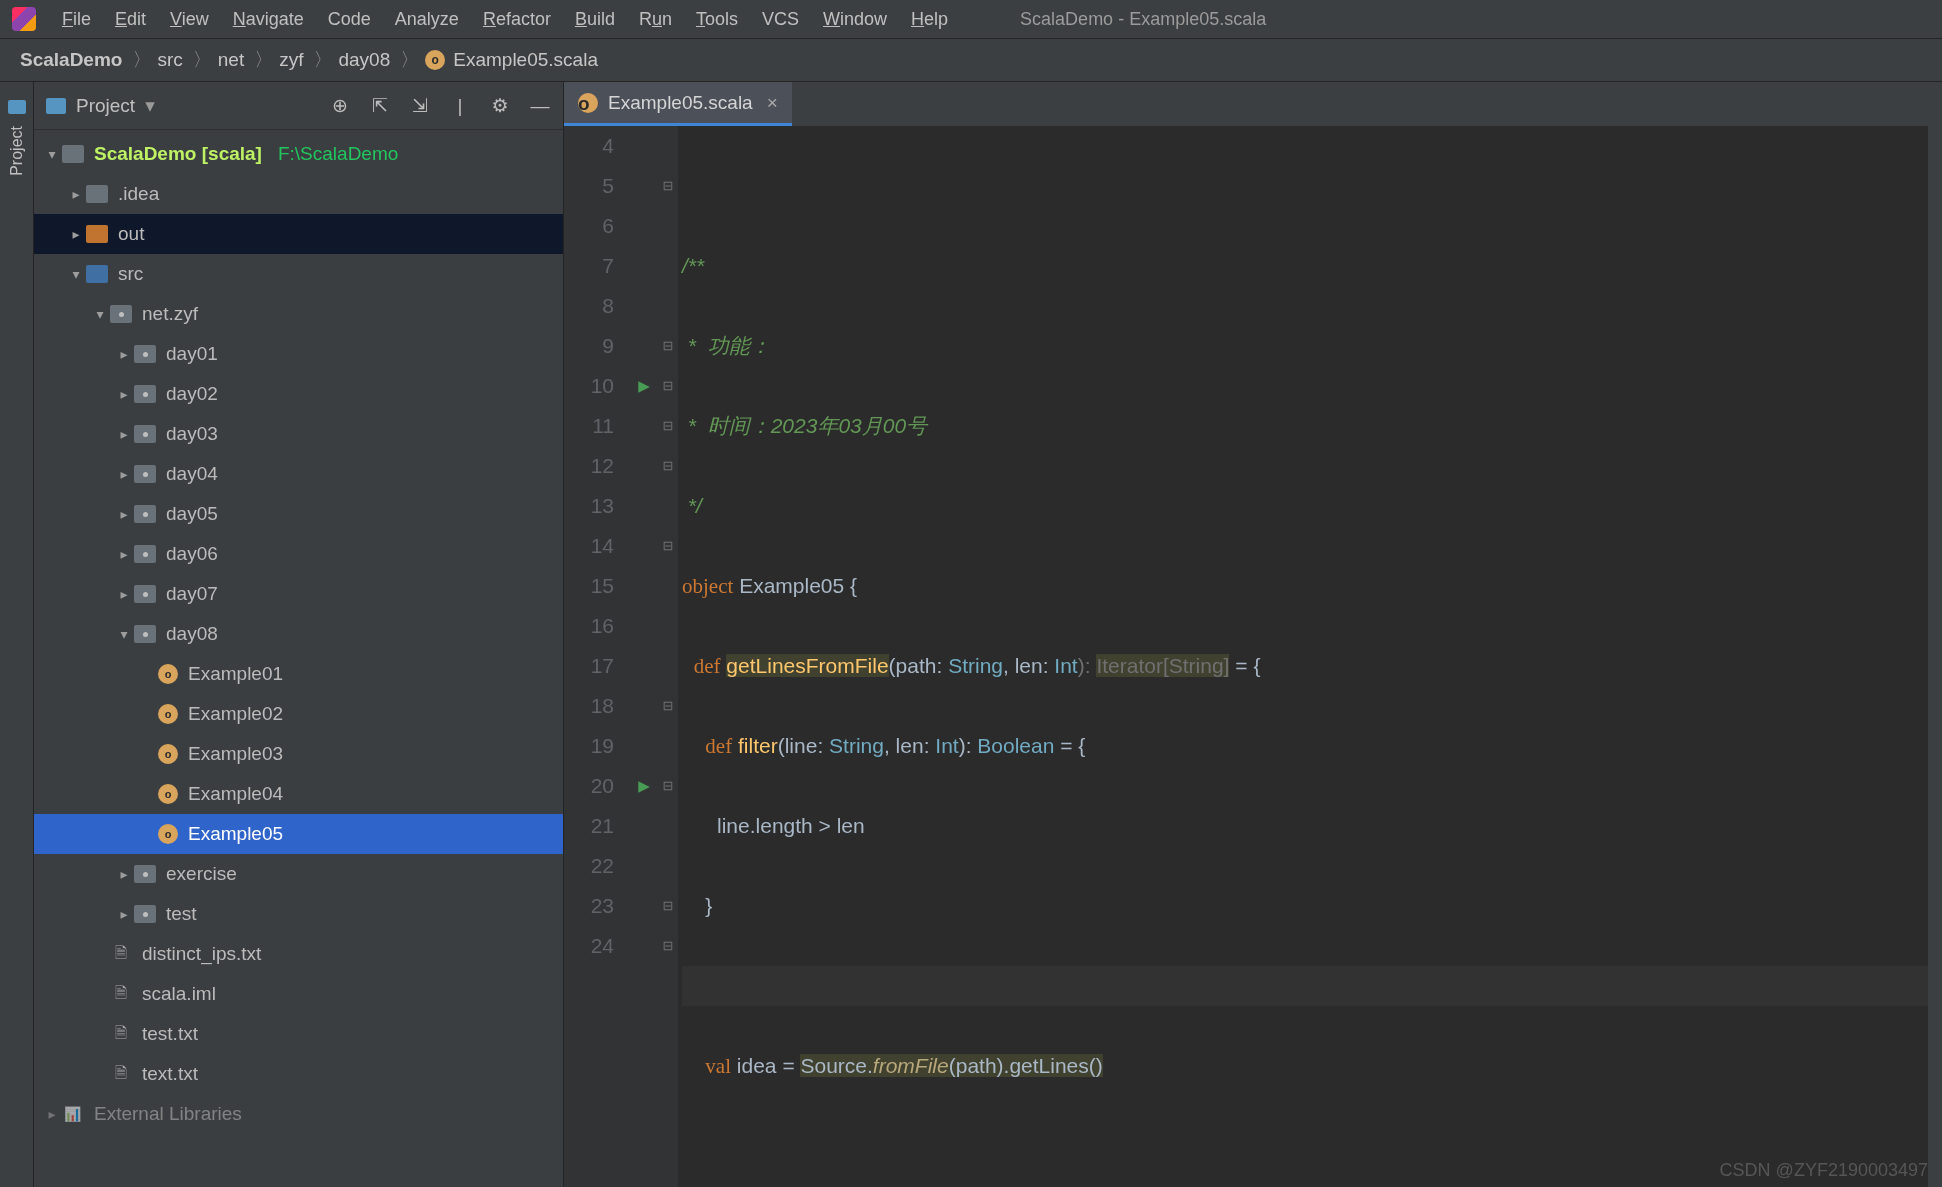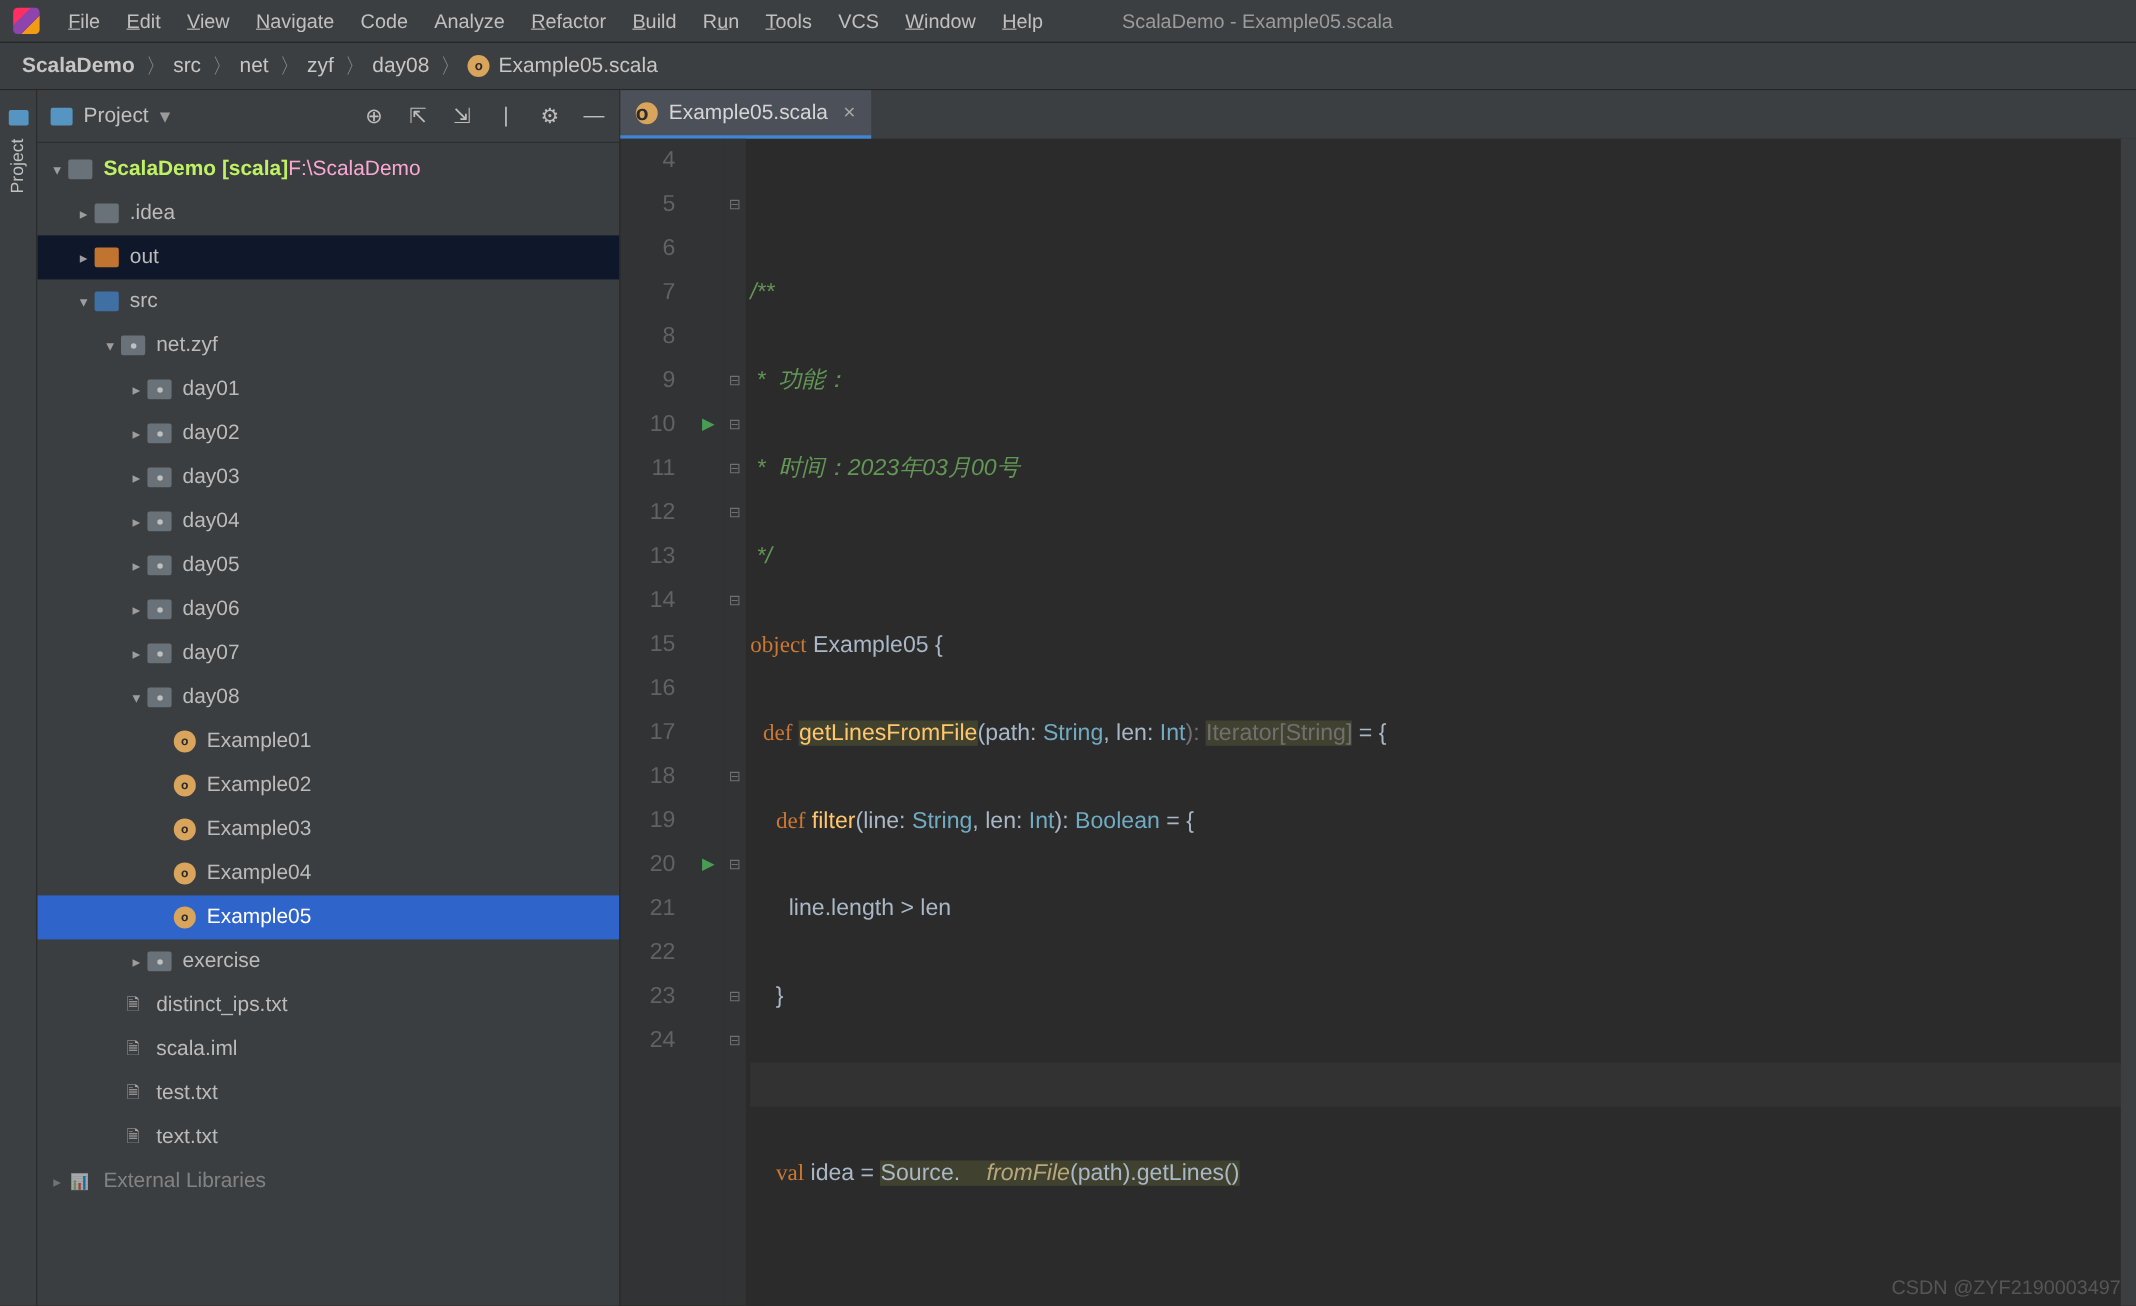--- a/index.html
+++ b/index.html
@@ -46,21 +46,21 @@
 .ic.sc{width:20px;height:20px;border-radius:50%;background:#d9a45b;}
 .ic.sc::after{content:"o";color:#2b2b2b;font-weight:bold;}
 .ic.txt{background:transparent;color:#a9a9a9;}
 .ic.txt::before{content:"🗎";font-size:15px;}
 .ic.iml{background:transparent;color:#a9a9a9;}
 .ic.iml::before{content:"🗎";font-size:15px;}
 .ic.lib{background:transparent;color:#a9a9a9;}
 .ic.lib::before{content:"📊";font-size:14px;}
 .tree-row .lbl{}
 .tree-row .lbl.bold{font-weight:bold;color:#bef264;}
-.tree-row .sub{color:#f9a8d4;margin-left:0;}
+.tree-row .sub{color:#22c55e;margin-left:16px;}
 
 .d0{padding-left:8px;}
 .d1{padding-left:32px;}
 .d2{padding-left:56px;}
 .d3{padding-left:80px;}
 .d4{padding-left:104px;}
 
 .editor{flex:1;display:flex;flex-direction:column;background:#2b2b2b;position:relative;}
 .tabstrip{height:44px;background:#3c3f41;display:flex;align-items:flex-end;}
 .etab{height:44px;background:#4b5059;display:flex;align-items:center;padding:0 14px;color:#d5d5d5;font-size:19px;border-bottom:3px solid #3f86d6;}
@@ -72,21 +72,21 @@
 .run-tri{color:#499c54;font-size:15px;text-align:center;}
 .fold-gutter{width:20px;background:#313335;color:#707070;font-size:13px;text-align:center;}
 .code{flex:1;padding-left:4px;white-space:pre;color:#a9b7c6;position:relative;}
 .code .line{height:40px;}
 .code .line.current{background:#323232;}
 
 .kw{color:#cc7832;font-family:Liberation Serif, serif;}
 .type{color:#71abc2;}
 .doc{color:#629755;font-style:italic;}
 .fn{color:#ffc66d;}
-.fni{color:#b8a77b;font-style:italic;margin-left:24px;}
+.fni{color:#b8a77b;font-style:italic;}
 .hl{background:#40422f;}
 .dim{color:#707070;}
 
 .watermark{position:absolute;right:14px;bottom:6px;color:#565656;font-size:18px;font-family:Arial;}
 
 .editor-scroll{position:absolute;right:0;top:44px;bottom:0;width:14px;background:#3c3f41;}
 </style>
 </head>
 <body>
 
@@ -232,20 +232,25 @@
         </div>
       <div class="tree-row d4 selected">
           <span class="arrow none"></span>
           <span class="ic sc"></span>
           <span class="lbl">Example05</span>
         </div>
       <div class="tree-row d3">
           <span class="arrow closed"></span>
           <span class="ic pkg"></span>
           <span class="lbl">exercise</span>
+        </div>
+      <div class="tree-row d3">
+          <span class="arrow closed"></span>
+          <span class="ic pkg"></span>
+          <span class="lbl">test</span>
         </div>
       <div class="tree-row d2">
           <span class="arrow none"></span>
           <span class="ic txt"></span>
           <span class="lbl">distinct_ips.txt</span>
         </div>
       <div class="tree-row d2">
           <span class="arrow none"></span>
           <span class="ic iml"></span>
           <span class="lbl">scala.iml</span>

